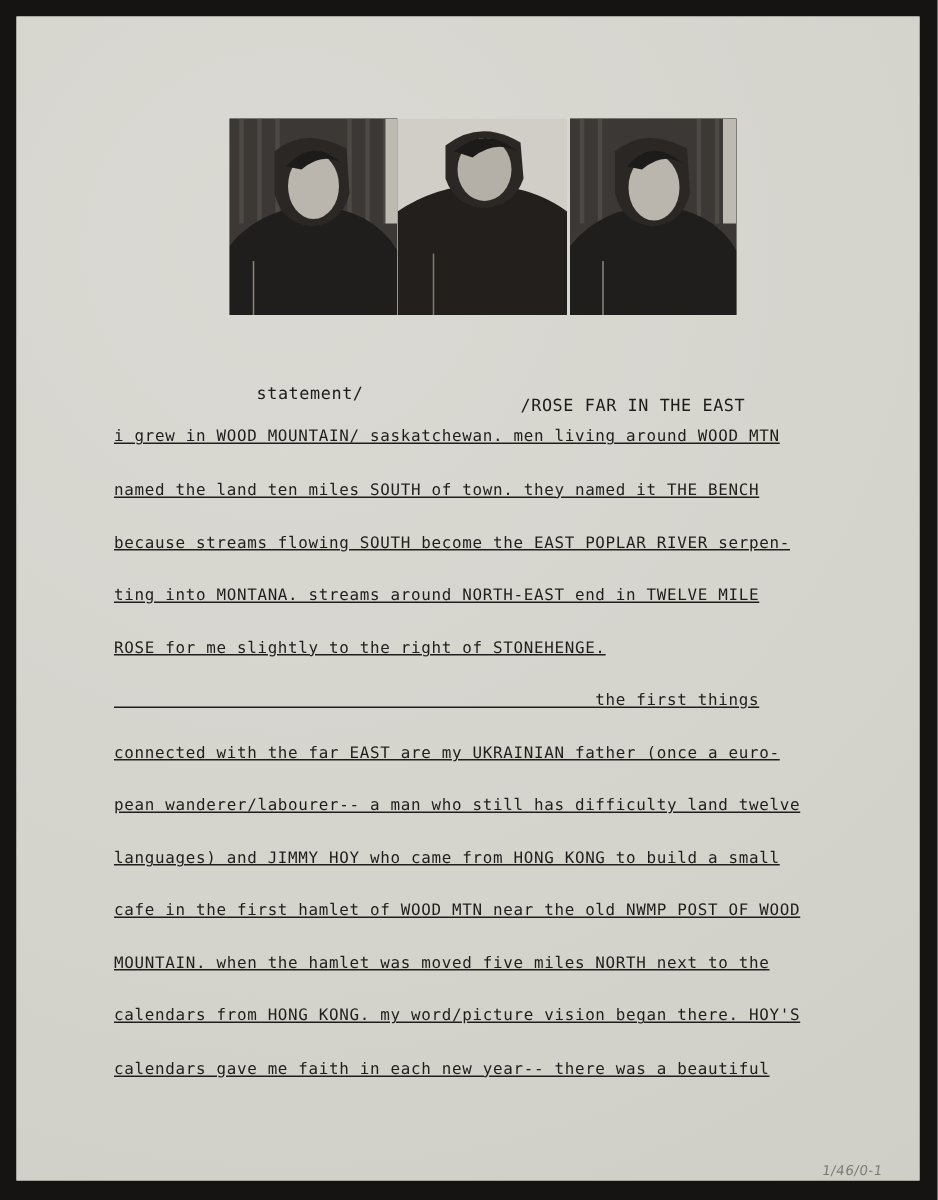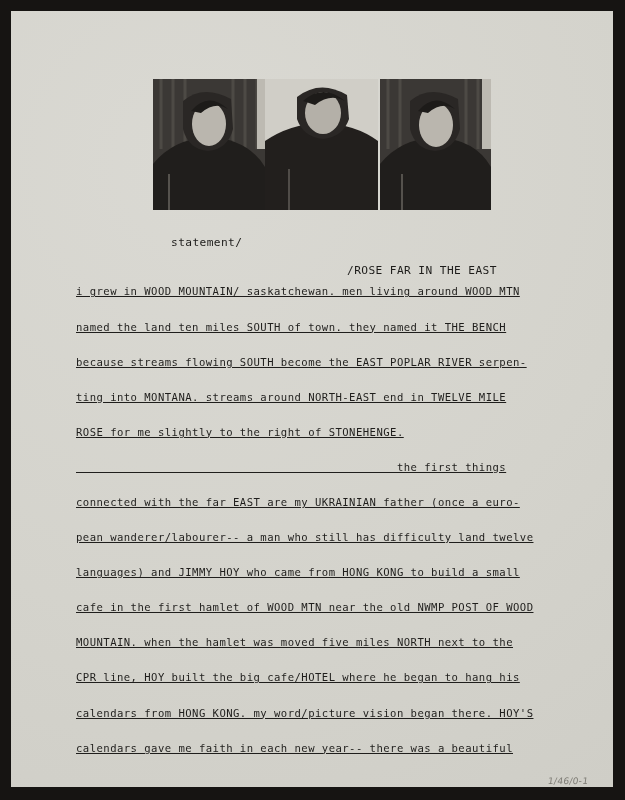--- a/index.html
+++ b/index.html
@@ -12,21 +12,21 @@
   .photos { position:absolute; left:142px; top:68px; width:338px; height:131px; display:flex; }
   .photo { position:relative; height:131px; overflow:hidden; background:#2a2826; }
   .photo.p1 { width:112px; }
   .photo.p2 { width:113px; background:#d6d5cf; }
   .photo.p3 { width:111px; margin-left:2px; }
   .photo svg { position:absolute; left:0; top:0; width:100%; height:100%; }
   .caption {
     position:absolute; top:225px; font-family:"DejaVu Sans Mono", monospace;
     font-size:11.2px; color:#1d1c1a; letter-spacing:0.4px; white-space:pre;
   }
-  .caption.left { left:160px; }
+  .caption.left { left:160px;margin-top:20px; }
   .caption.right { left:336px;margin-top:28px; }
   .body-text {
     position:absolute; left:65px; top:252px; width:500px;
     font-family:"DejaVu Sans Mono", monospace; font-size:10.6px; line-height:11.7px;
     color:#1f1e1c; letter-spacing:0.45px; white-space:pre;
   }
   .line { display:block; height:11.7px;text-decoration:underline; }
   .archive {
     position:absolute; left:537px; top:765px; font-family:"DejaVu Sans", sans-serif;
     font-size:9px; color:#7d7b74; transform:skewX(-8deg); letter-spacing:0.3px;
@@ -94,21 +94,20 @@
     <span class="line">named the land ten miles SOUTH of town. they named it THE BENCH</span>
     <span class="line">because streams flowing SOUTH become the EAST POPLAR RIVER serpen-</span>
     <span class="line">ting into MONTANA. streams around NORTH-EAST end in TWELVE MILE</span>
     <span class="line">ROSE for me slightly to the right of STONEHENGE.</span>
     <span class="line">                                               the first things</span>
     <span class="line">connected with the far EAST are my UKRAINIAN father (once a euro-</span>
     <span class="line">pean wanderer/labourer-- a man who still has difficulty land twelve</span>
     <span class="line">languages) and JIMMY HOY who came from HONG KONG to build a small</span>
     <span class="line">cafe in the first hamlet of WOOD MTN near the old NWMP POST OF WOOD</span>
     <span class="line">MOUNTAIN. when the hamlet was moved five miles NORTH next to the</span>
-    <span class="line">CPR line, HOY built the big cafe/HOTEL where he began to hang his</span>
     <span class="line">calendars from HONG KONG. my word/picture vision began there. HOY'S</span>
     <span class="line">calendars gave me faith in each new year-- there was a beautiful</span>
     
     
     
     
     
     
     
     

